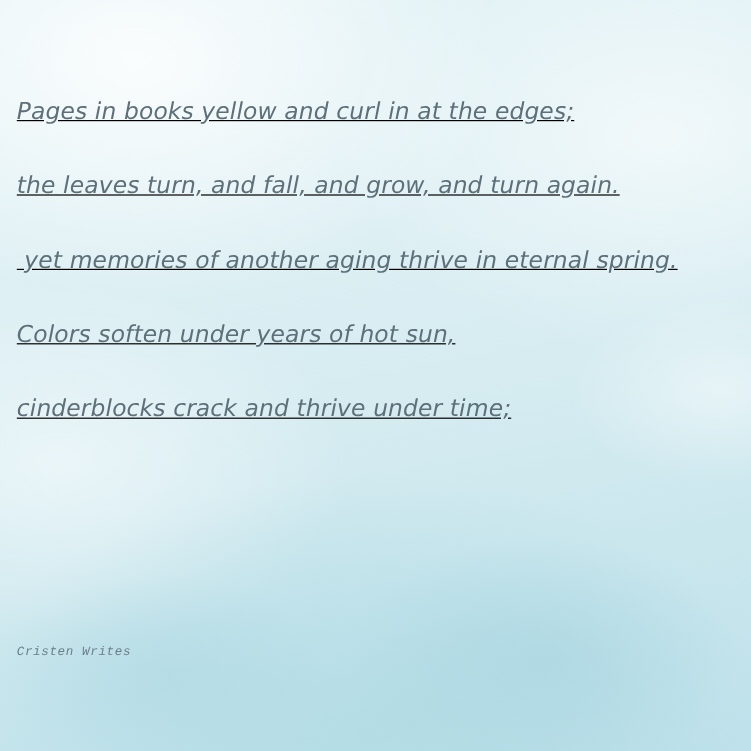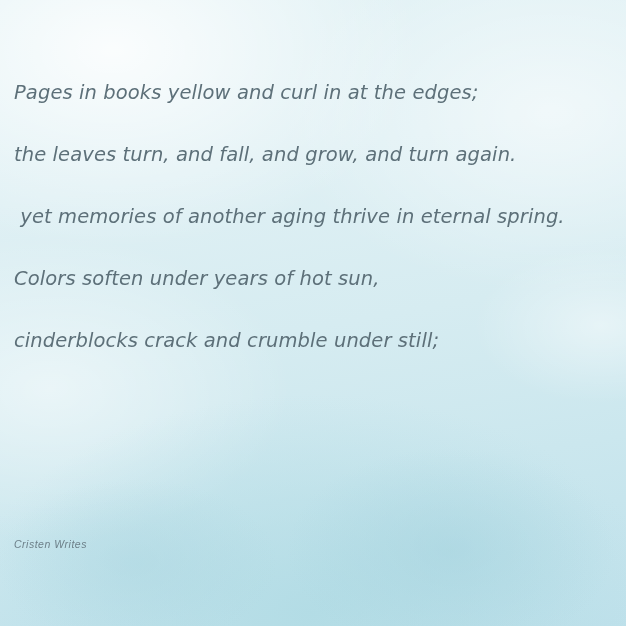--- a/index.html
+++ b/index.html
@@ -36,51 +36,52 @@
     pointer-events: none;
   }
   .poem-body {
     position: absolute;
     left: 0;
     top: 62px;
     width: 544px;
     padding: 0 14px;
     box-sizing: border-box;
     z-index: 2;
+    text-decoration: underline;
   }
   .poem-line {
     font-family: "DejaVu Sans", sans-serif;
     font-style: italic;
     font-weight: 400;
     font-size: 19.5px;
     line-height: 62px;
     letter-spacing: 0.1px;
     color: #5d7079;
     white-space: pre;
   }
   .signature {
     position: absolute;
     left: 14px;
     top: 538px;
-    font-family: Liberation Sans, sans-serif;
+    font-family: Liberation Mono, monospace;
     font-style: italic;
     font-size: 10.5px;
     letter-spacing: 0.5px;
     color: #6c7f88;
     z-index: 2;
   }
 </style>
 </head>
 <body>
 
 <div id="poem-card">
 
   <div class="poem-body">
     <div class="poem-line">Pages in books yellow and curl in at the edges;</div>
     <div class="poem-line">the leaves turn, and fall, and grow, and turn again.</div>
     <div class="poem-line"> yet memories of another aging thrive in eternal spring.</div>
     <div class="poem-line">Colors soften under years of hot sun,</div>
-    <div class="poem-line">cinderblocks crack and crumble under still;</div>
+    <div class="poem-line">cinderblocks crack and thrive under time;</div>
   </div>
 
   <div class="signature">Cristen Writes</div>
 
 </div>
 
 </body></html>

